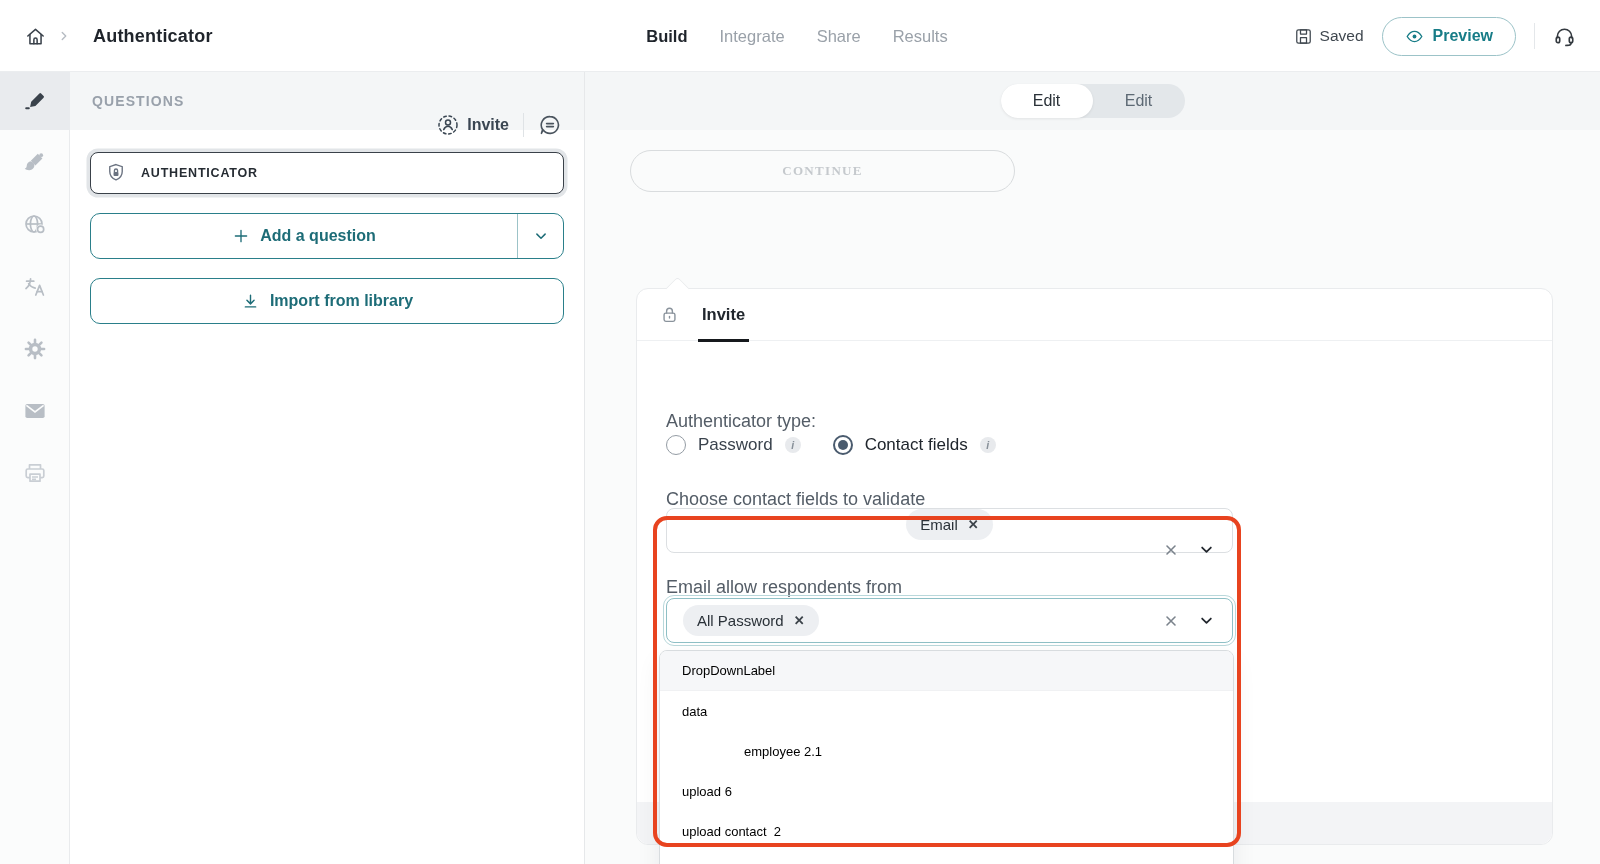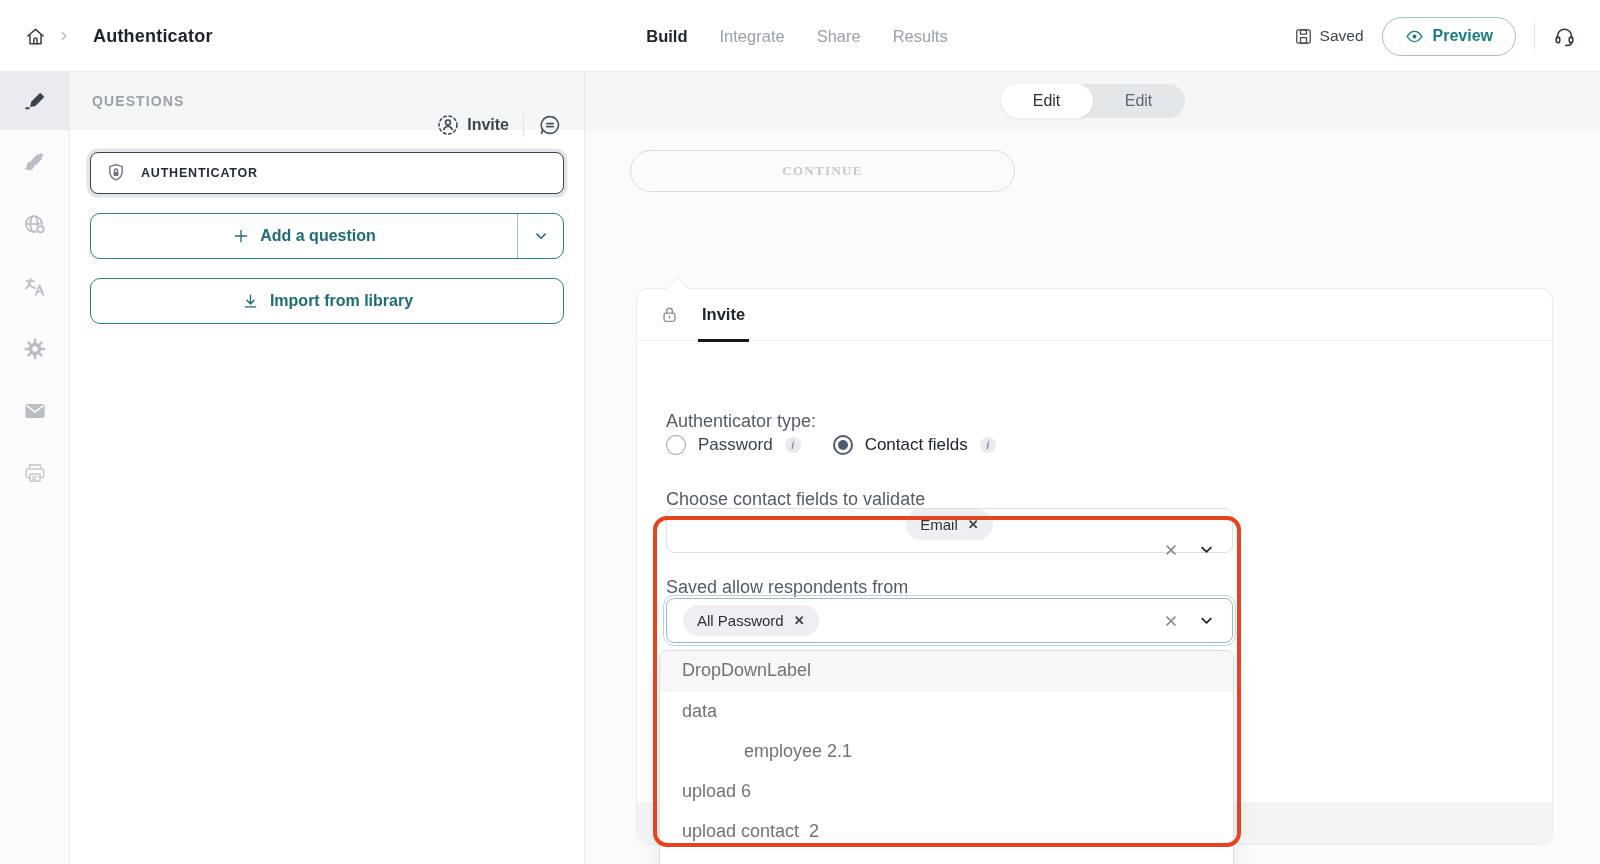--- a/index.html
+++ b/index.html
@@ -69,21 +69,21 @@
   .select-box { position:absolute; left:29px; width:567px; height:45px; background:#fff; border:1px solid #dcdfe2; border-radius:8px; display:flex; align-items:center; padding:0 16px; }
   .select-1 { top:167px;flex-direction:column; }
   .select-2 { top:257px; border:1.5px solid #8fc0c6; outline:1.5px solid #b9d8db; outline-offset:2px; }
   .chip { display:flex; align-items:center; gap:10px; background:#edeff2; border-radius:999px; padding:7px 14px; font-size:15px; color:#2a3138; }
   .chip-x { font-size:13px; font-weight:700; color:#3c434a; cursor:pointer; line-height:1; }
   .select-controls { margin-left:auto; display:flex; align-items:center; gap:18px; }
   .lbl-only { position:absolute; left:29px; top:236px; }
 
   
   .dropdown { position:absolute; left:22px; top:309px; width:575px; height:241px; background:#fff; border:1px solid #d8dcdf; border-radius:8px; box-shadow:0 10px 24px rgba(20,30,40,.07); overflow:hidden; z-index:6; }
-  .dd-item { height:40px; display:flex; align-items:center; padding-left:22px; font-size:18px; color:#737373; white-space:pre; cursor:pointer; }
+  .dd-item { height:40px; display:flex; align-items:center; padding-left:22px; font-size:13px; color:#000000; white-space:pre; cursor:pointer; }
   .dd-item.hl { background:#f6f7f9; border-bottom:1px solid #f0f1f3; }
   .dd-item.indent { padding-left:84px; }
 
   .opanel-footer { position:absolute; left:0; bottom:0; width:100%; height:42px; background:#f3f4f6; border-radius:0 0 12px 12px; }
 
   
   .red-highlight { position:absolute; left:68px; top:444px; width:588px; height:331px; border:4px solid #e8431f; border-radius:14px; pointer-events:none; z-index:8; }
 
   svg { display:block; }
 </style>
@@ -348,21 +348,21 @@
                 </svg>
             </span>
             <span>
               <svg width="19" height="19" viewBox="0 0 24 24" fill="none" stroke="#22272e" stroke-width="2.2" stroke-linecap="round" stroke-linejoin="round">
                   <path d="M6.5 9.5 l5.5 5.5 5.5-5.5"></path>
                 </svg>
             </span>
           </span>
         </div>
 
-        <span class="field-label lbl-only">Saved allow respondents from</span>
+        <span class="field-label lbl-only">Email allow respondents from</span>
 
         <div class="select-box select-2">
           <span class="chip">
             <span>All Password</span>
             <span class="chip-x">✕</span>
           </span>
           <span class="select-controls">
             <span>
               <svg width="16" height="16" viewBox="0 0 24 24" fill="none" stroke="#7b838c" stroke-width="2.4" stroke-linecap="round">
                   <path d="M6 6 L18 18 M18 6 L6 18"></path>

